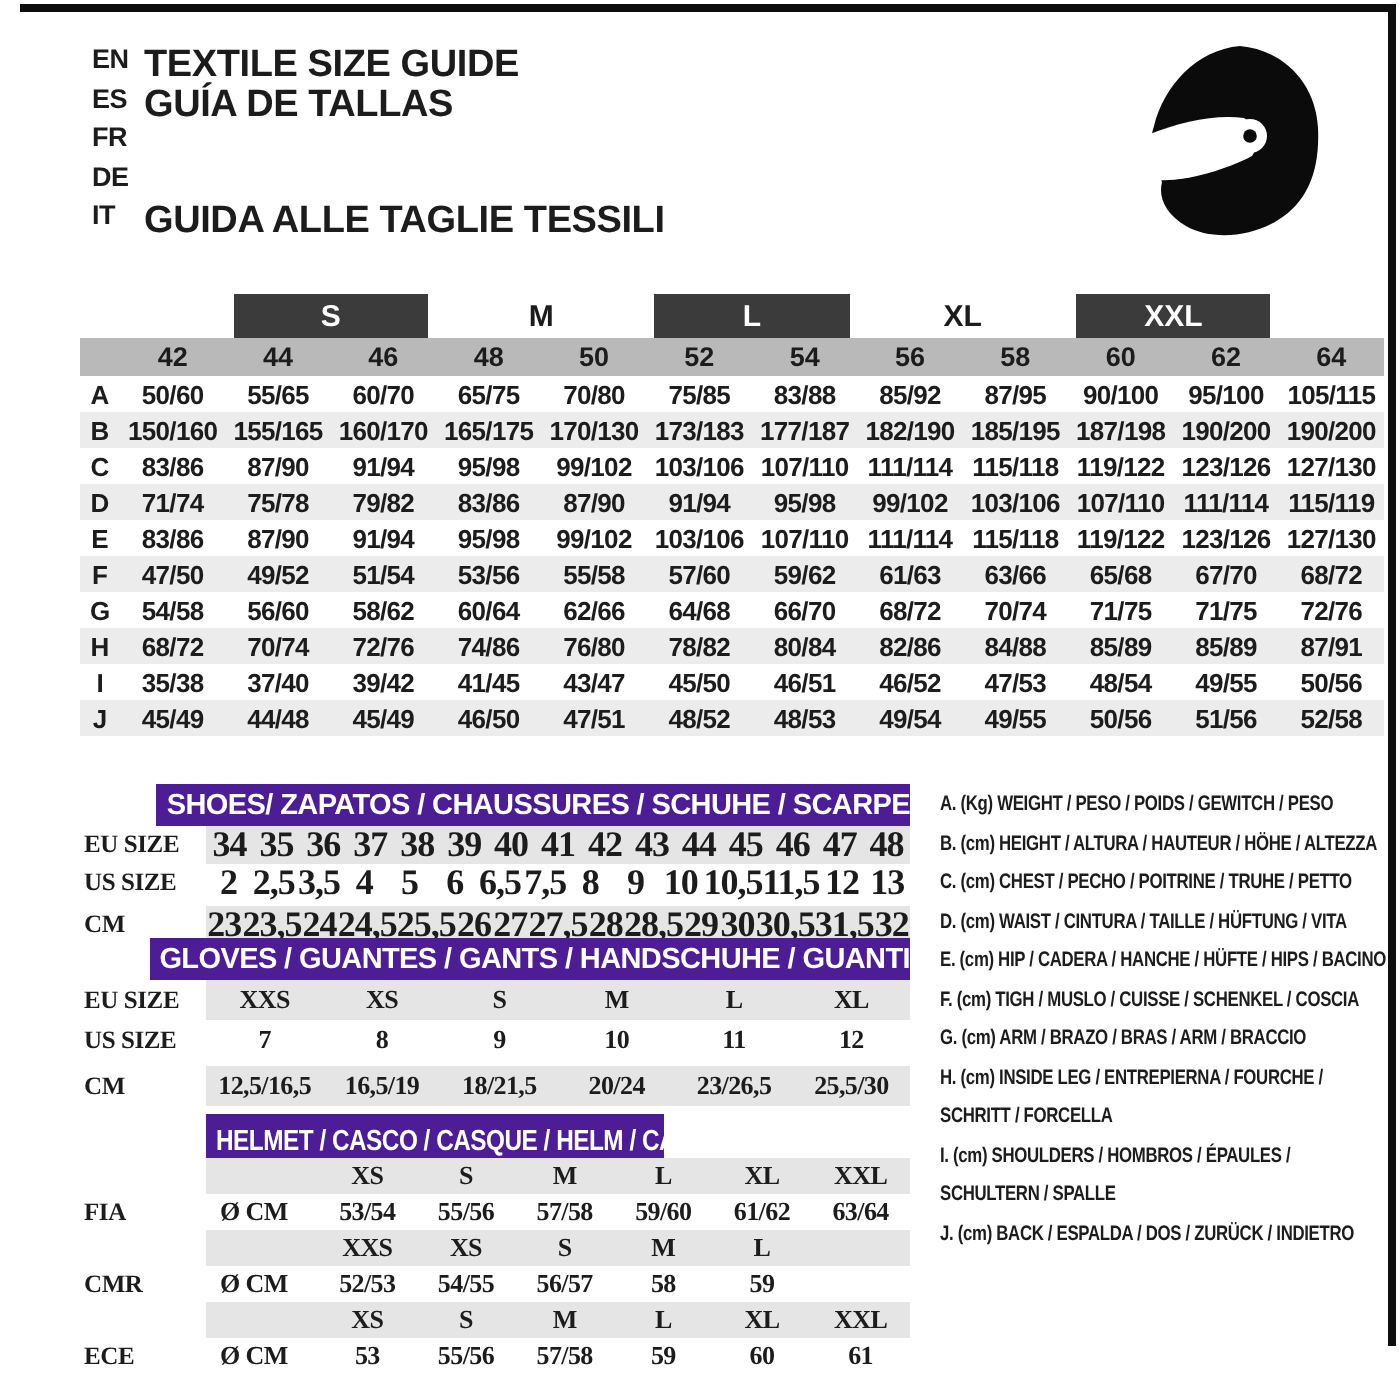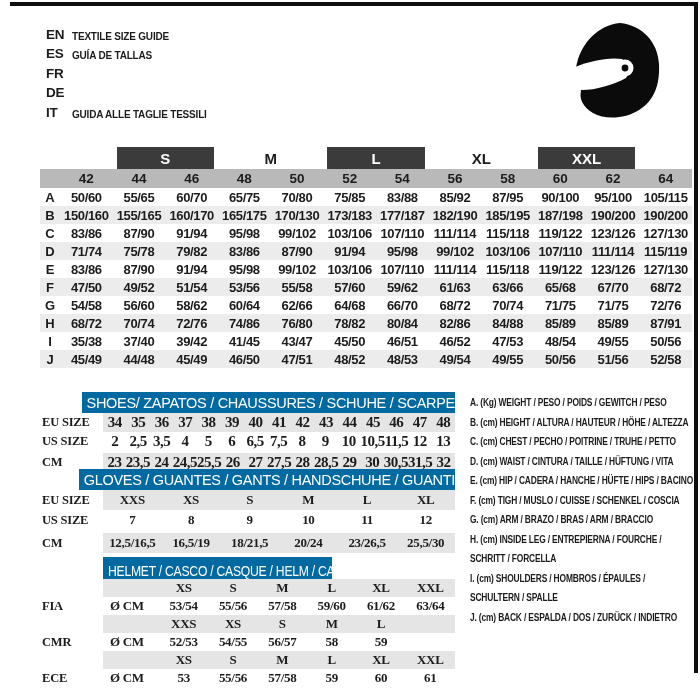--- a/index.html
+++ b/index.html
@@ -6,23 +6,23 @@
   html,body{margin:0;padding:0;}
   body{
     width:700px;height:700px;position:relative;background:#ffffff;
     font-family:"Liberation Sans", sans-serif;color:#1c1c1c;overflow:hidden;
   }
   .frame-top{position:absolute;left:10px;top:2px;width:688px;height:4px;background:#0e0e0e;}
   .frame-right{position:absolute;right:2px;top:2px;width:4px;height:671px;background:#0e0e0e;}
 
   
   .lang-list{position:absolute;left:46px;top:22px;}
-  .lang-row{display:flex;height:19.5px;align-items:flex-end;}
+  .lang-row{display:flex;height:19.5px;align-items:flex-start;}
   .lang-code{width:26px;font-weight:bold;font-size:13.5px;letter-spacing:-0.2px;}
-  .lang-label{font-weight:bold;font-size:10px;letter-spacing:-0.2px;white-space:nowrap;}
+  .lang-label{font-weight:bold;font-size:19px;letter-spacing:-0.2px;white-space:nowrap;}
 
   
   .helmet-icon{position:absolute;left:570px;top:18px;width:92px;height:104px;}
 
   
   .main-table{position:absolute;left:40px;top:147px;width:652px;}
   .mt-row{display:grid;grid-template-columns:20px repeat(12,1fr);align-items:center;}
   .group-row{height:22px;}
   .group-cell{grid-column:span 2;height:22px;display:flex;align-items:center;justify-content:center;
     font-weight:bold;font-size:15px;margin:0 4px;}
@@ -30,31 +30,31 @@
   .sizes-row{height:19px;background:#b9b9b9;font-weight:bold;font-size:13.5px;}
   .sizes-row div,.data-row div{text-align:center;}
   .data-row{height:18px;font-size:13px;font-weight:bold;letter-spacing:-0.35px;}
   .data-row.alt{background:#ececec;}
   .row-key{letter-spacing:0;}
 
   
   .section{position:absolute;left:42px;width:413px;}
   .sec-bar-row{display:flex;}
   .sec-spacer{width:61px;}
-  .sec-bar{flex:1;height:21px;background:#0369a1;color:#ffffff;display:flex;align-items:center;
-    font-weight:normal;font-size:14.5px;padding-left:5px;letter-spacing:-0.3px;white-space:nowrap;overflow:visible;}
+  .sec-bar{flex:1;height:21px;background:#4c1d95;color:#ffffff;display:flex;align-items:center;
+    font-weight:bold;font-size:14.5px;padding-left:5px;letter-spacing:-0.3px;white-space:nowrap;overflow:visible;}
   .sec-row{display:flex;align-items:stretch;font-family:Liberation Serif, serif;}
   .sec-label{width:61px;font-weight:bold;font-size:12.5px;display:flex;align-items:center;letter-spacing:-0.2px;}
   .sec-values{flex:1;display:flex;align-items:center;}
   .sec-values.gray{background:#e5e5e5;}
   .sec-values .v{flex:1;text-align:center;font-weight:bold;display:flex;align-items:center;justify-content:center;}
 
   .shoes{top:392px;}
   .shoes .sec-row{height:19px;}
-  .shoes .v{font-size:15px;letter-spacing:-0.5px;}
+  .shoes .v{font-size:18px;letter-spacing:-0.5px;}
   .shoes .gap-top{margin-top:2px;}
 
   .gloves{top:469px;}
   .gloves .sec-row{height:20px;}
   .gloves .v{font-size:13px;letter-spacing:-0.3px;}
   .gloves .gap-top{margin-top:3px;}
 
   .helmet-sec{top:557px;}
   .helmet-sec .sec-bar{flex:none;width:224px;height:22px;align-items:flex-end;}
   .helmet-sec .sec-bar span{transform:scaleX(0.84);transform-origin:0 50%;white-space:nowrap;display:inline-block;}

